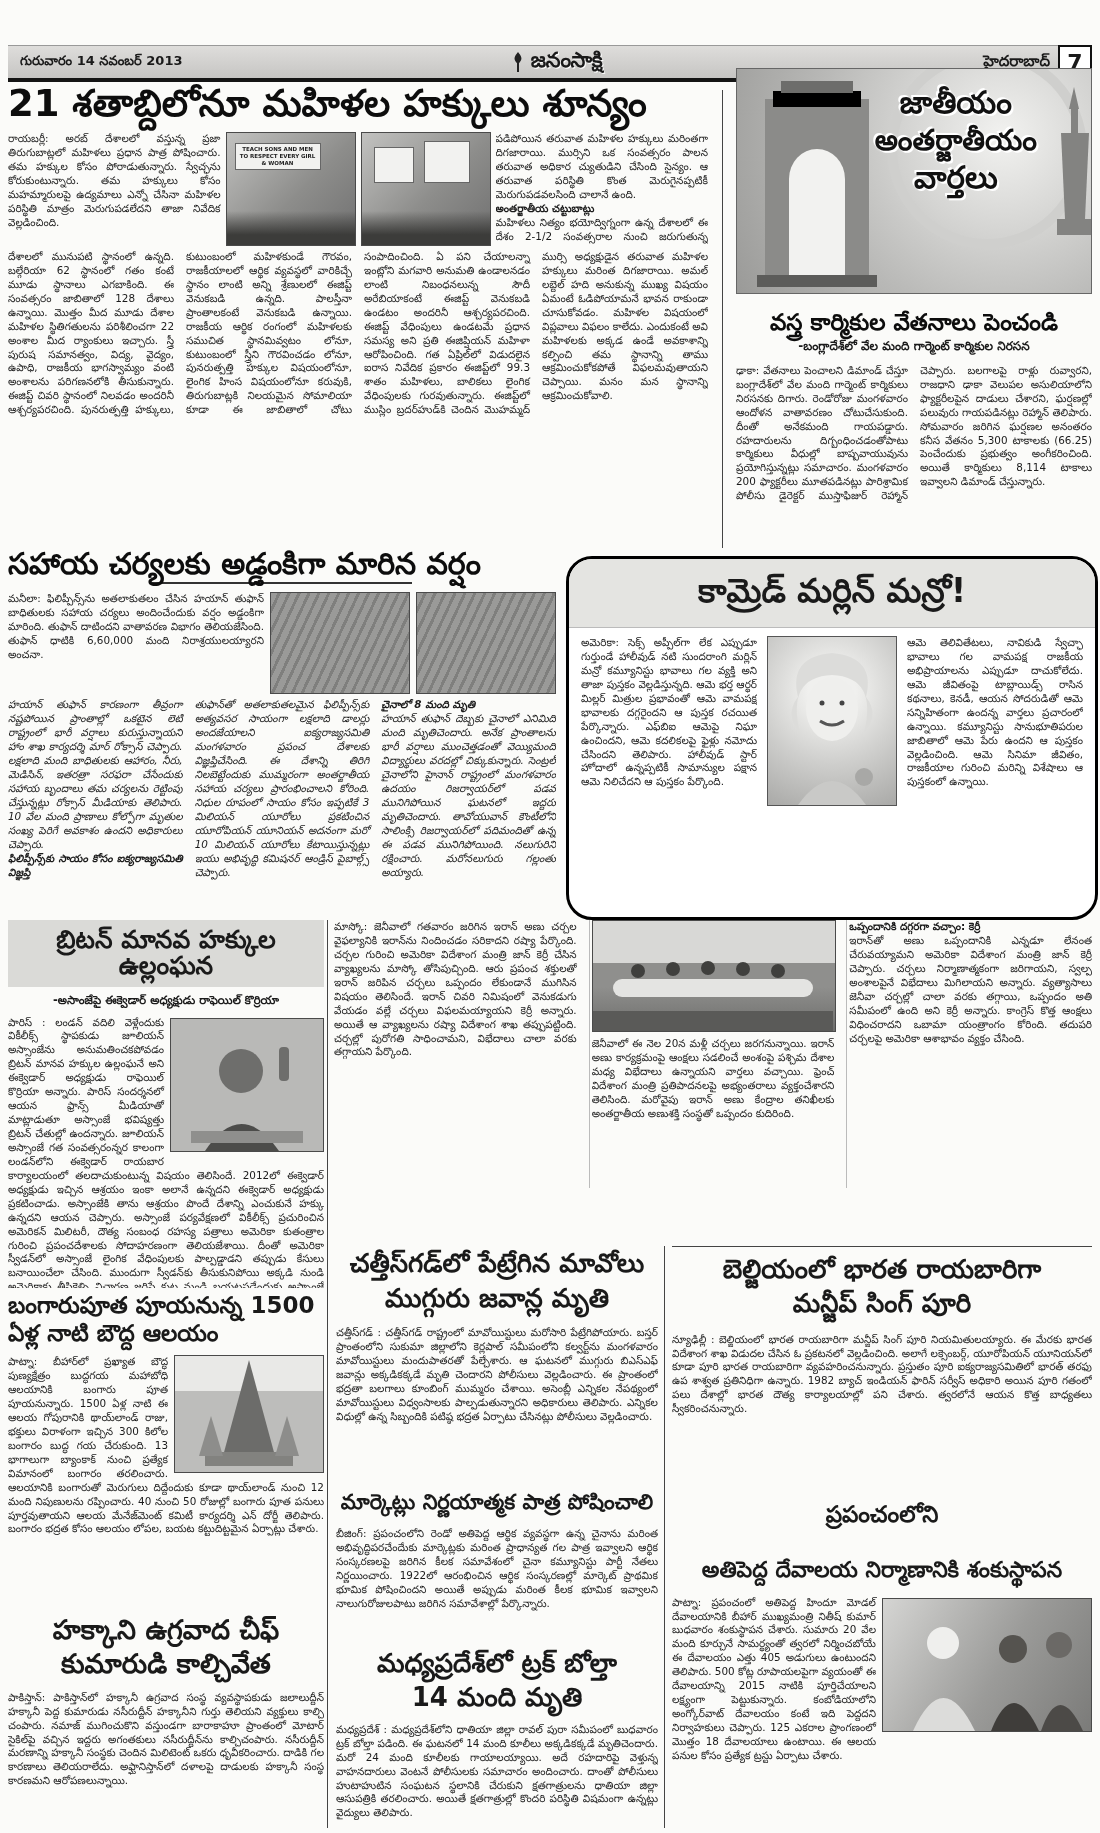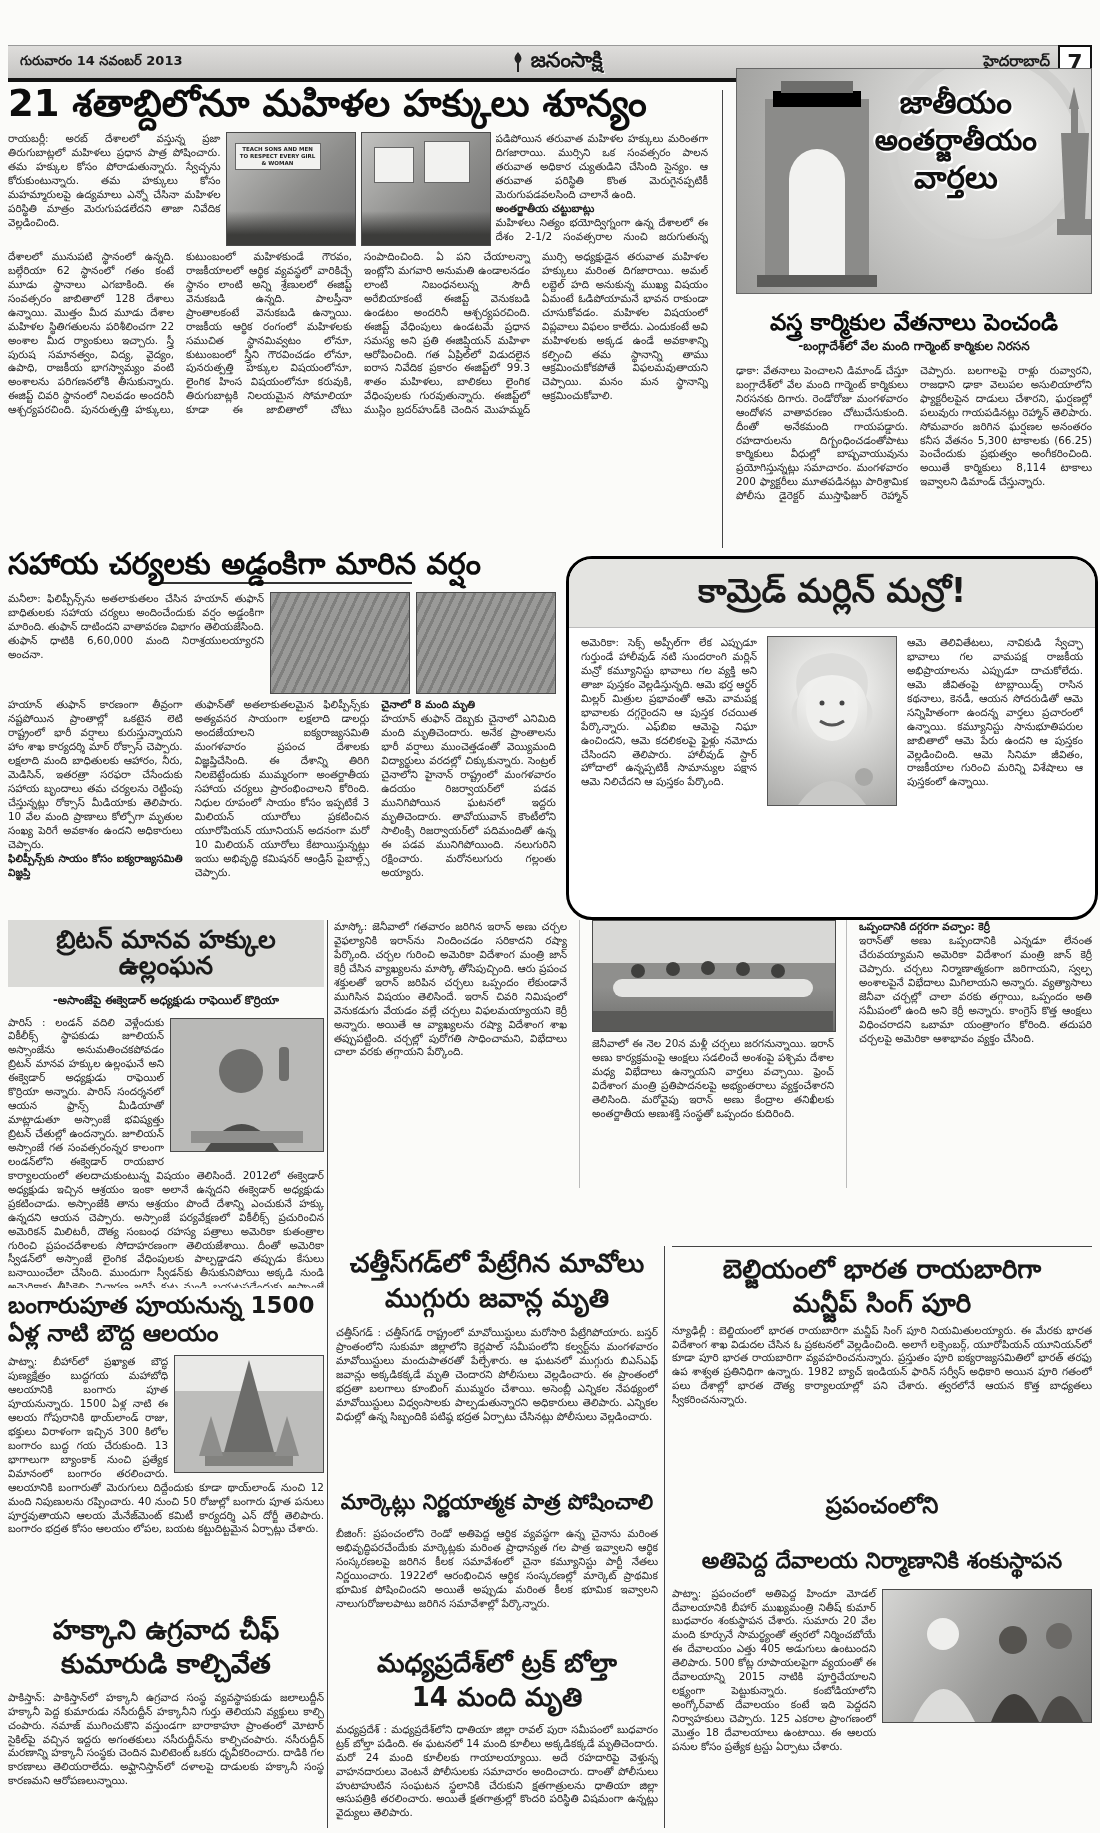--- a/index.html
+++ b/index.html
@@ -45,53 +45,53 @@
   .garment-sub{font-size:12px;font-weight:bold;text-align:center;margin-bottom:8px;}
   .garment-body{column-count:2;column-gap:12px;height:178px;}
   
   .rain{left:8px;top:548px;width:548px;height:366px;overflow:hidden;}
   .rain h2{font-size:30px;margin:0 0 2px 0;text-align:left;}
   .rain .midrule{width:260px;height:2px;background:#333;margin:2px auto 8px;}
   .rainrow{display:flex;gap:6px;height:100px;margin-bottom:6px;}
   .rainrow .coltext{flex:1;}
   .ph-rain{width:138px;height:100px;flex:none;
      background:repeating-linear-gradient(115deg,#9a9a98 0 6px,#7f7f7d 6px 9px),linear-gradient(#aaa,#666);}
-  .raincols{column-count:3;column-gap:12px;height:200px;}
+  .raincols{column-count:3;column-gap:12px;height:200px;font-style:italic;}
   
   .monroe{left:566px;top:556px;width:526px;height:358px;border:3px solid #000;border-radius:26px;background:#fff;overflow:hidden;}
   .monroe-head{background:#e4e4e1;text-align:center;font-weight:bold;font-size:33px;padding:12px 4px 9px;border-bottom:1px solid #bbb;}
   .monroe-body{display:flex;gap:10px;padding:8px 12px;}
   .monroe-body .coltext{flex:1;height:250px;}
   .ph-monroe{width:128px;height:168px;flex:none;border:1px solid #555;
      background:radial-gradient(circle at 50% 32%,#f0f0ee 18%,#cfcfcd 55%,#a9a9a7);}
   
   .britain{left:8px;top:920px;width:316px;height:368px;overflow:hidden;}
   .brit-h{background:#dadad7;font-size:25px;font-weight:bold;text-align:center;padding:7px 2px;line-height:1.05;}
   .brit-sub{font-size:11.5px;font-weight:bold;text-align:center;margin:6px 0;}
   .ph-correa{float:right;width:152px;height:132px;margin:2px 0 4px 6px;}
   
   .iran{left:334px;top:920px;width:758px;height:322px;overflow:hidden;}
   .iran h2{font-size:28px;margin:0 0 8px 0;text-align:center;}
   .irancols{display:flex;gap:12px;height:268px;}
   .irancols .c{flex:1;}
-  .irancols .c+.c{border-left:1px solid #bbb;padding-left:12px;}
+  .irancols .c+.c{border-left:1px solid #bbb;padding-left:2px;}
   .ph-geneva{width:100%;height:110px;margin-bottom:5px;
      background:linear-gradient(#d8d8d6 0 38%,#8f8f8d 38% 60%,#6e6e6c);}
   
   .botleft{left:8px;top:1292px;width:316px;height:536px;overflow:hidden;}
   .tgold-h{font-size:23px;font-weight:bold;line-height:1.2;margin-bottom:8px;}
   .ph-temple{float:right;width:148px;height:116px;margin:0 0 4px 6px;
      background:linear-gradient(#e9e9e7 0 30%,#bdbdbb 30% 100%);}
   .haq-h{font-size:27px;font-weight:bold;text-align:center;line-height:1.25;margin:18px 0 10px;}
   .botmid{left:336px;top:1246px;width:322px;height:582px;overflow:hidden;}
   .mao-h{font-size:26px;font-weight:bold;text-align:center;line-height:1.35;margin-bottom:10px;}
   .mkt-h{font-size:21px;font-weight:bold;text-align:center;margin:16px 0 8px;}
   .trk-h{font-size:26px;font-weight:bold;text-align:center;line-height:1.3;margin:16px 0 8px;}
   .botright{left:672px;top:1246px;width:420px;height:582px;border-top:1px solid #444;overflow:hidden;padding-top:6px;}
-  .amb-h{font-size:26px;font-weight:bold;text-align:center;line-height:1.3;margin-bottom:3px;}
+  .amb-h{font-size:26px;font-weight:bold;text-align:center;line-height:1.3;margin-bottom:12px;}
   .btemple-h1{font-size:23px;font-weight:bold;text-align:center;margin:18px 0 2px;}
   .btemple-h2{font-size:22px;font-weight:bold;text-align:center;margin-bottom:8px;margin-top:24px;}
   .ph-ground{float:right;width:208px;height:132px;margin:2px 0 4px 6px;
      background:linear-gradient(120deg,#d5d5d3,#9b9b99 55%,#7b7b79);}
   svg{display:block;}
 </style>
 </head>
 <body>
 
 <div class="page">

